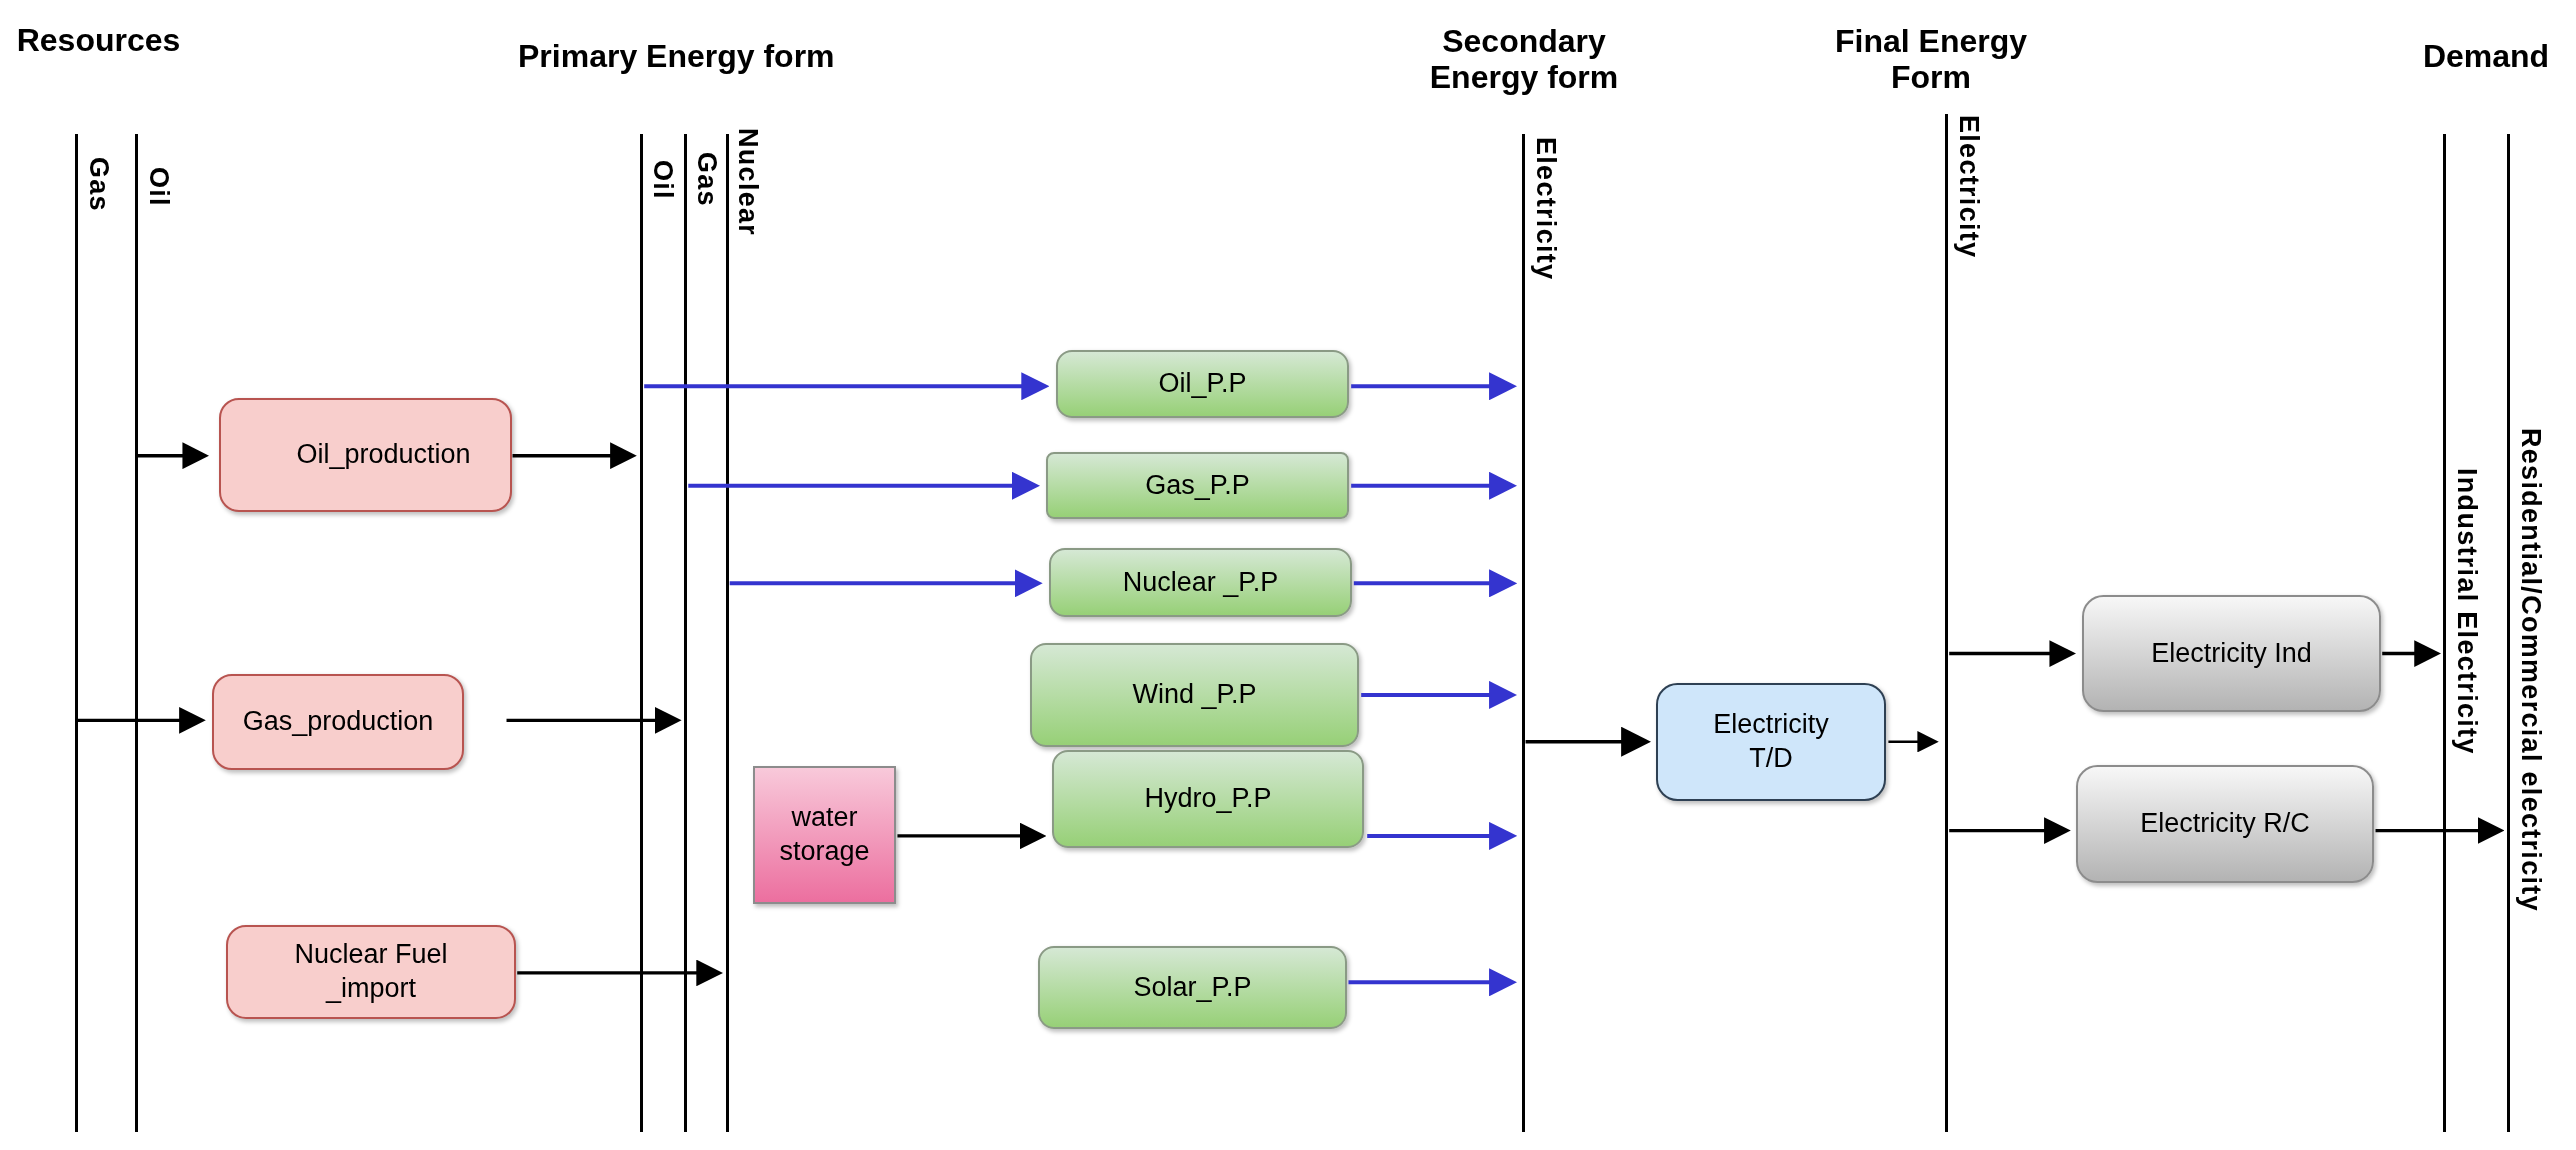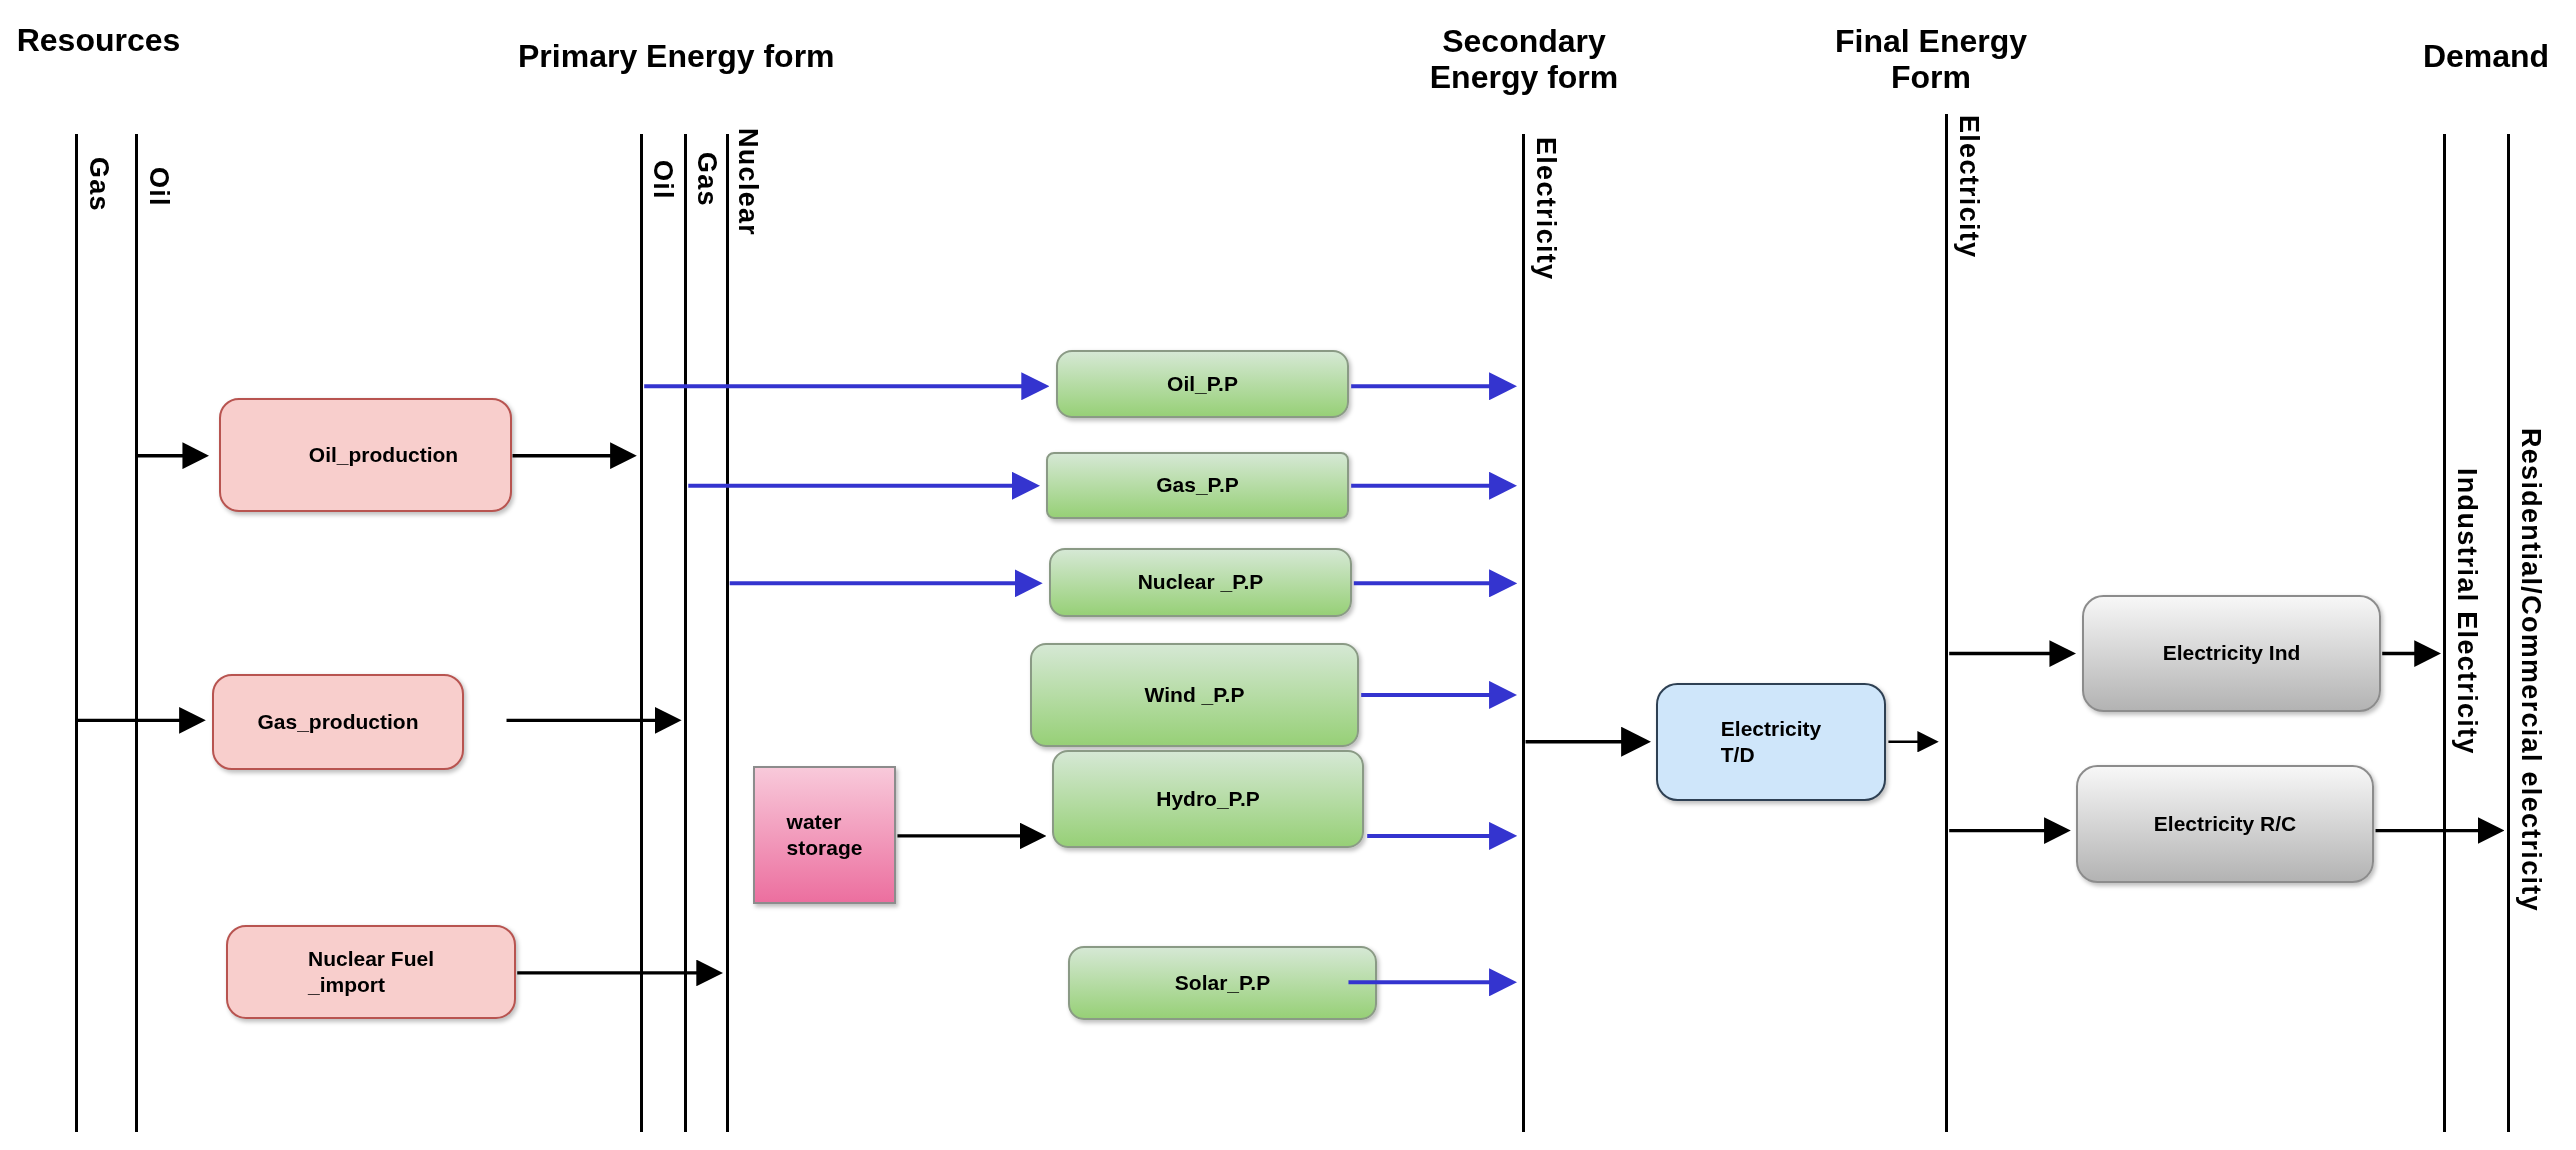--- a/index.html
+++ b/index.html
@@ -21,22 +21,22 @@
   }
   .vlabel{
     position:absolute;
     writing-mode:vertical-rl;text-orientation:sideways;
     font-size:27px;font-weight:bold;color:#000;
     letter-spacing:1.3px;white-space:nowrap;
   }
   .node{
     position:absolute;
     display:flex;align-items:center;justify-content:center;
-    text-align:left;
-    font-size:21px;font-weight:bold;color:#000;
+    text-align:center;
+    font-size:27px;font-weight:normal;color:#000;
     white-space:pre-line;line-height:1.25;
     box-sizing:border-box;
     box-shadow:2px 2.7px 4px rgba(0,0,0,0.25);
   }
   .node.pink{
     background:#f8cecc;
     border:2.7px solid #b85450;
     border-radius:20px;
   }
   .node.green{
@@ -100,21 +100,21 @@
 _import</div>
 
   <div class="node water" style="left:753px;top:766px;width:143px;height:138px;">water
 storage</div>
 
   <div class="node green" style="left:1056px;top:350px;width:293px;height:68px;">Oil_P.P</div>
   <div class="node green" style="left:1046px;top:452px;width:303px;height:67px;border-radius:8px;">Gas_P.P</div>
   <div class="node green" style="left:1049px;top:548px;width:303px;height:69px;">Nuclear _P.P</div>
   <div class="node green" style="left:1030px;top:643px;width:329px;height:104px;">Wind _P.P</div>
   <div class="node green" style="left:1052px;top:750px;width:312px;height:98px;">Hydro_P.P</div>
-  <div class="node green" style="left:1068px;top:946px;width:309px;height:74px;">Solar_P.P</div>
+  <div class="node green" style="left:1038px;top:946px;width:309px;height:83px;">Solar_P.P</div>
 
   <div class="node blue" style="left:1656px;top:683px;width:230px;height:118px;">Electricity
 T/D</div>
 
   <div class="node gray" style="left:2082px;top:595px;width:299px;height:117px;">Electricity Ind</div>
   <div class="node gray" style="left:2076px;top:765px;width:298px;height:118px;">Electricity R/C</div>
 
   <svg class="arrows" width="2576" height="1150" viewBox="0 0 3855 1721">
     <defs>
       <marker id="ab" viewBox="0 0 10 10" refX="8" refY="5" markerWidth="8" markerHeight="8" orient="auto">

